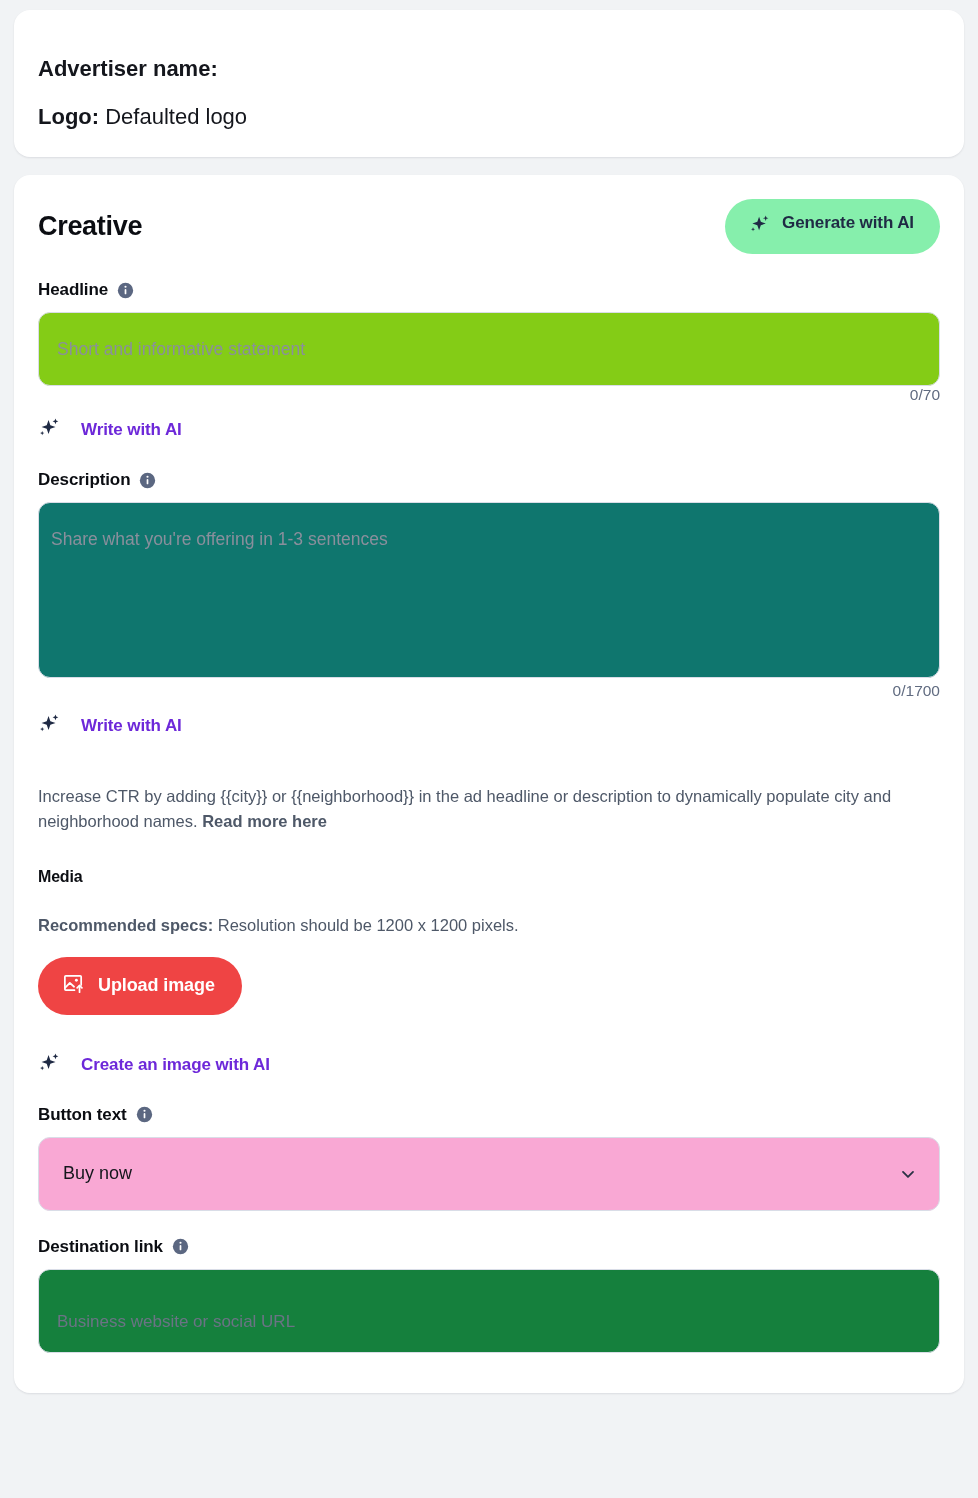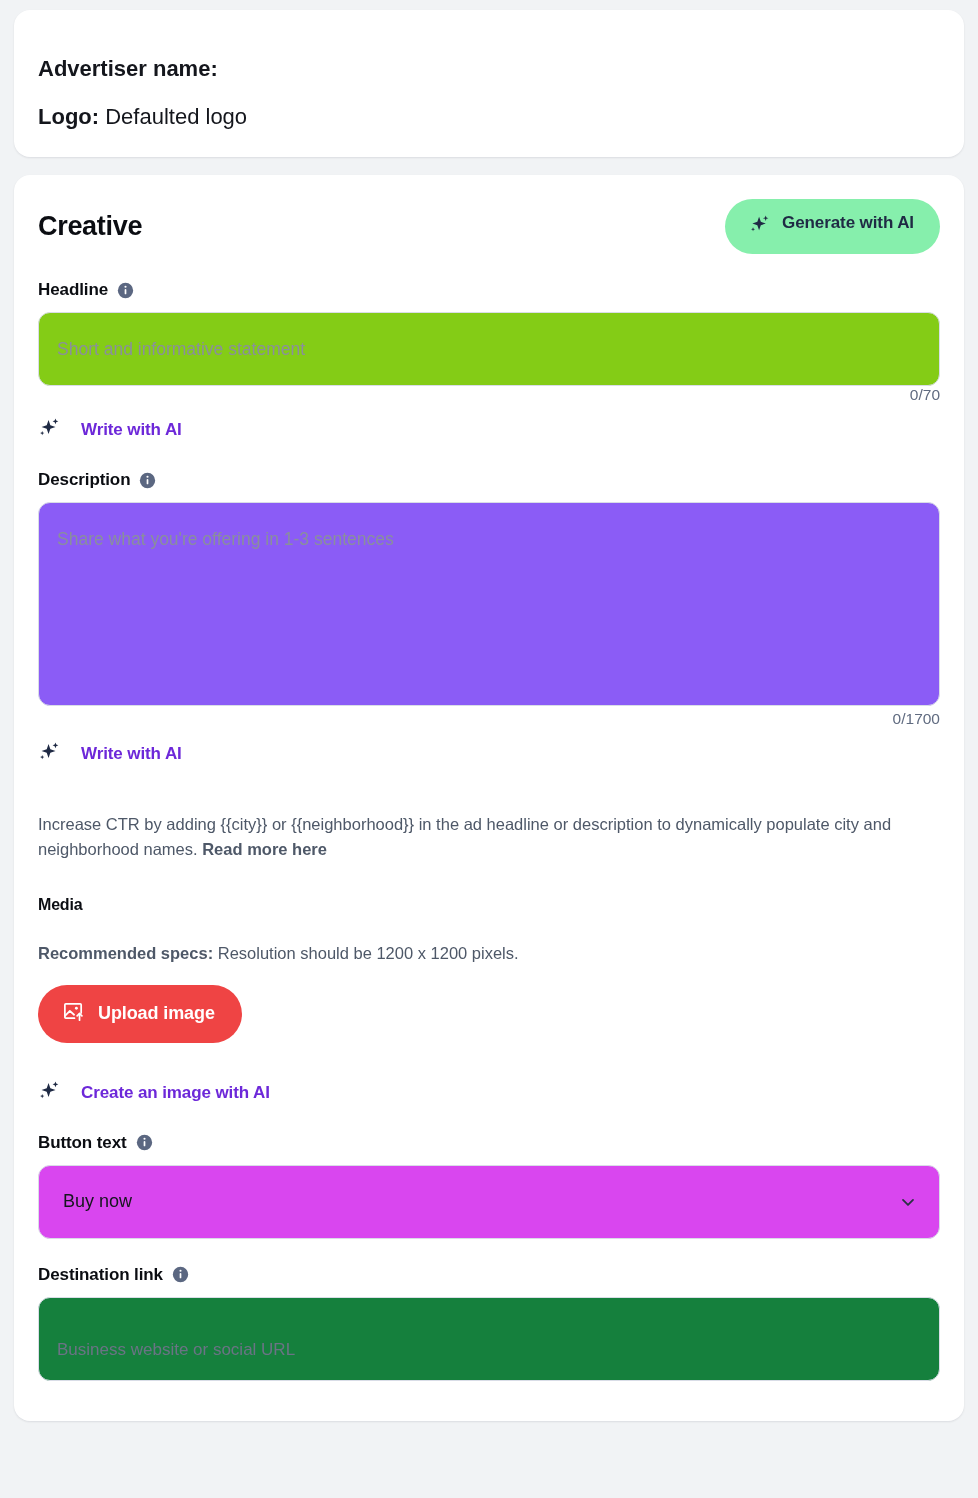--- a/index.html
+++ b/index.html
@@ -128,26 +128,26 @@
     color: #14161c;
     padding: 0 18px;
     height: 74px;
     outline: none;
   }
   .text-input::placeholder { color: #8a8f9c; }
   .textarea-input {
     width: 100%;
     border: 1.5px solid #d9dde7;
     border-radius: 12px;
-    background: #8b5cf6;
+    background: #0f766e;
     font-family: "Liberation Sans", sans-serif;
     font-size: 17.5px;
     color: #14161c;
-    padding: 24px 18px;
-    height: 204px;
+    padding: 24px 12px;
+    height: 176px;
     resize: none;
     outline: none;
     line-height: 1.4;
   }
   .textarea-input::placeholder { color: #8a8f9c; }
   .link-input {
     width: 100%;
     border: 1.5px solid #d9dde7;
     border-radius: 12px;
     background: #15803d;
@@ -233,21 +233,21 @@
   
   .select-wrap {
     position: relative;
     width: 100%;
   }
   .select-box {
     width: 100%;
     height: 74px;
     border: 1.5px solid #d9dde7;
     border-radius: 12px;
-    background: #d946ef;
+    background: #f9a8d4;
     font-family: "Liberation Sans", sans-serif;
     font-size: 18px;
     color: #14161c;
     padding: 0 48px 0 24px;
     display: flex;
     align-items: center;
     cursor: pointer;
   }
   .select-chevron {
     position: absolute;

